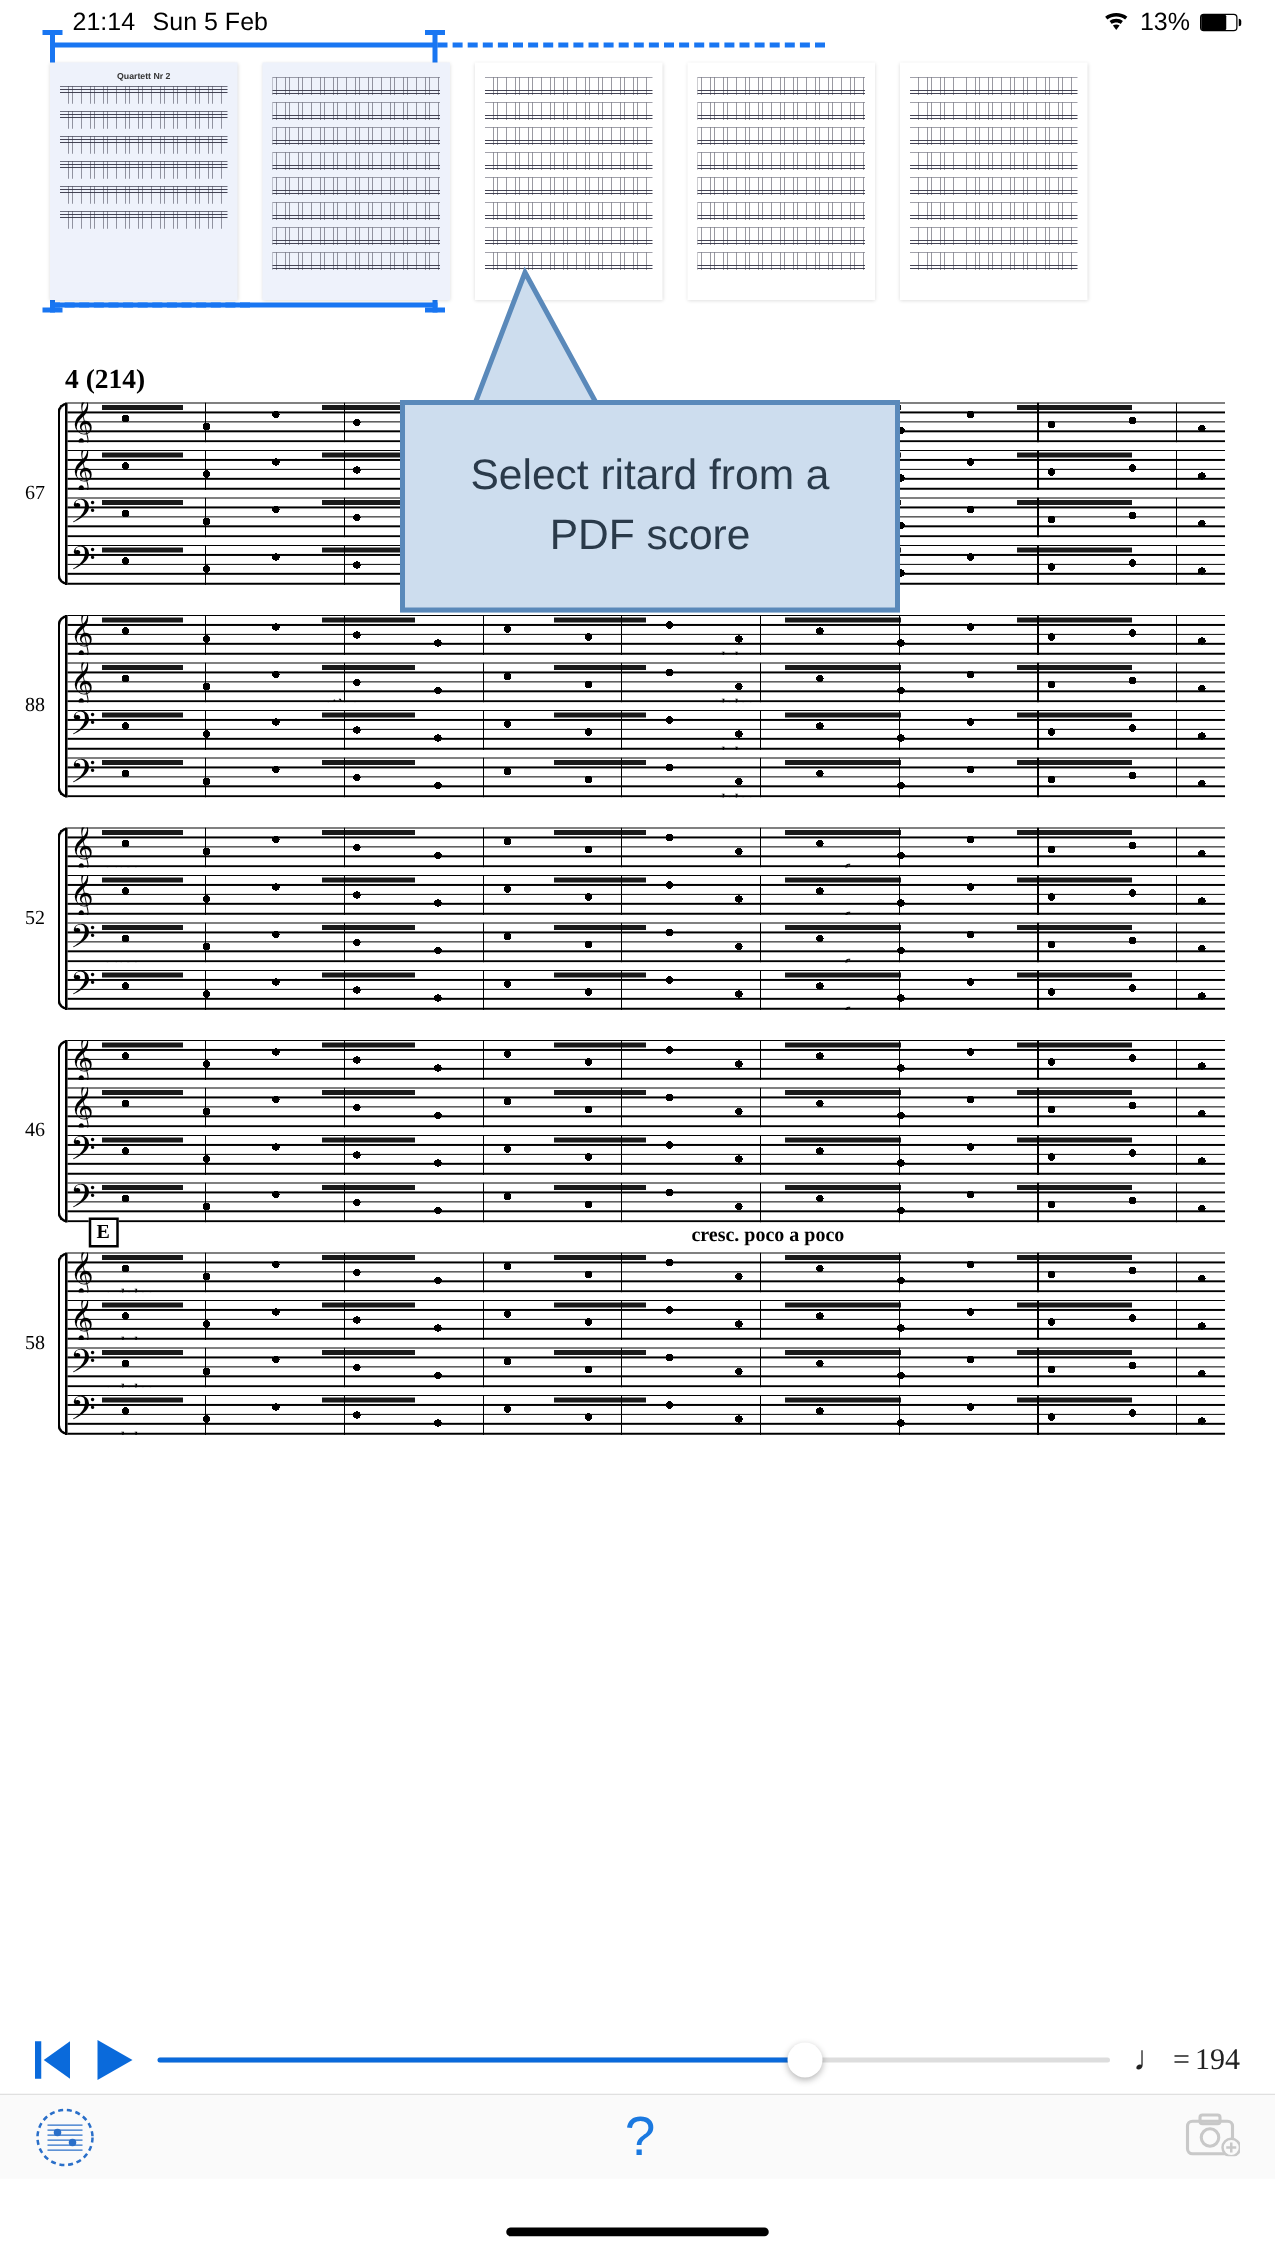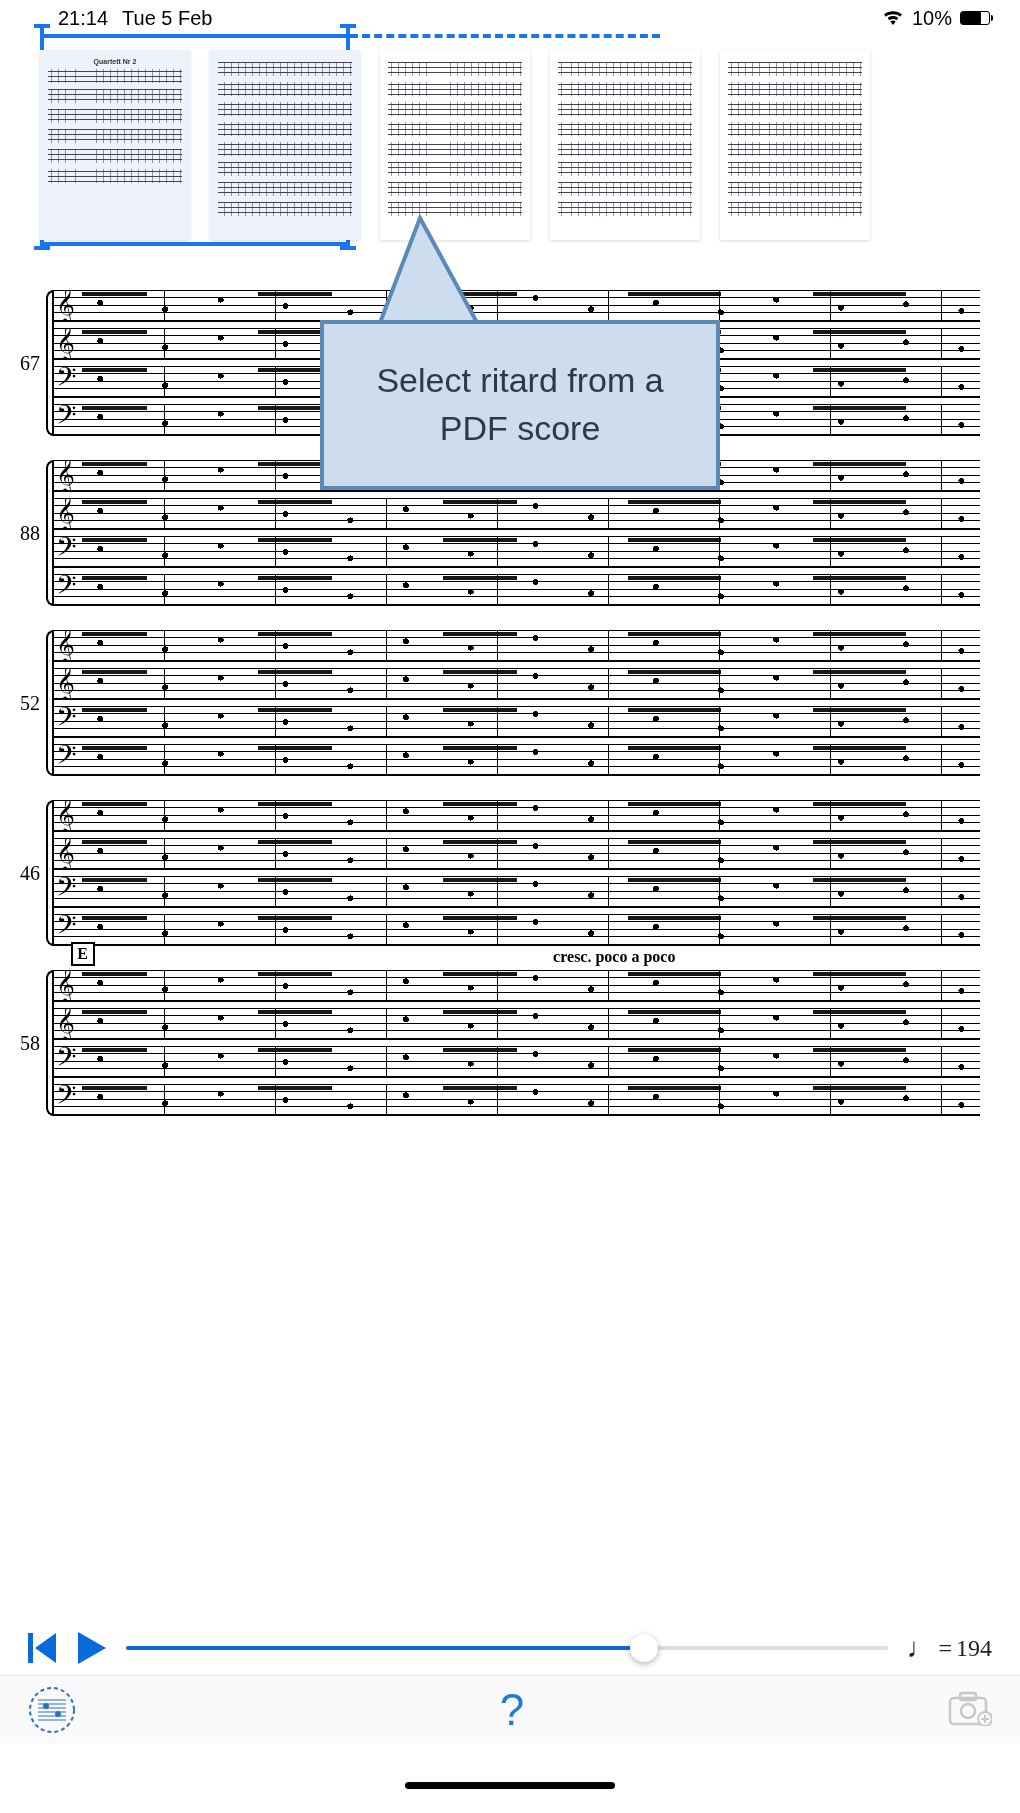--- a/index.html
+++ b/index.html
@@ -101,21 +101,21 @@
     font-weight: bold;
     font-family: Georgia, serif;
     margin-bottom: 6px;
   }
   .system {
     margin-bottom: 24px;
     position: relative;
   }
   .measure-num {
     position:absolute; left:-32px; top:50%; transform:translateY(-50%);
-    font-size:20px; font-family:Georgia,serif;
+    font-size:16px; font-family:Georgia,serif;
   }
   .staff-group {
     border-left: 2px solid #000;
     position:relative;
   }
   .staff-group::before {
     content:""; position:absolute; left:-8px; top:0; bottom:0; width:6px;
     border:2px solid #000; border-right:none; border-radius:8px 0 0 8px;
   }
   .staff {
@@ -230,29 +230,29 @@
     position:absolute; bottom:24px; left:50%; transform:translateX(-50%);
     width:210px; height:7px; background:#000; border-radius:4px;
   }
 </style>
 </head>
 <body>
 
 <div class="status-bar">
   <div class="status-left">
     <span>21:14</span>
-    <span>Tue 5 Feb</span>
+    <span>Sun 5 Feb</span>
   </div>
   <div class="status-right">
     <span>
       <svg class="wifi-icon" viewBox="0 0 24 18">
           <path d="M12 18l-3-4c1.8-1.3 4.2-1.3 6 0l-3 4zm-6-8c3.3-2.7 8.7-2.7 12 0l-2 2.6c-2.2-1.8-5.8-1.8-8 0L6 10zm-4-4c5.5-4.5 14.5-4.5 20 0l-2 2.6C15.6 5 8.4 5 4 8.6L2 6z" fill="#000"></path>
         </svg>
     </span>
-    <span>10%</span>
+    <span>13%</span>
     <span class="battery-icon">
         <div class="battery-fill"></div>
       </span>
   </div>
 </div>
 
 <div class="thumb-strip">
   <div class="selection-box">
     <div class="sel-top"></div>
     <div class="sel-left"></div>
@@ -319,20 +319,21 @@
         <div class="mini-system"></div>
       <div class="mini-system"></div>
         <div class="mini-system"></div>
     </div>
   </div>
 
   <div style="position:absolute; bottom:4px; left:0; width:160px; border-bottom:4px dashed #1976f2; transform:translateX(0);"></div>
 </div>
 
 <div class="score">
+  <div class="page-num">4 (214)</div>
 
   <div class="system">
     <div class="measure-num">67</div>
     <div class="staff-group">
       <div class="staff">
           <span class="clef">𝄞</span>
           <div class="barlines"></div>
           <div class="beams"></div>
           <div class="notes"></div>
         </div>

